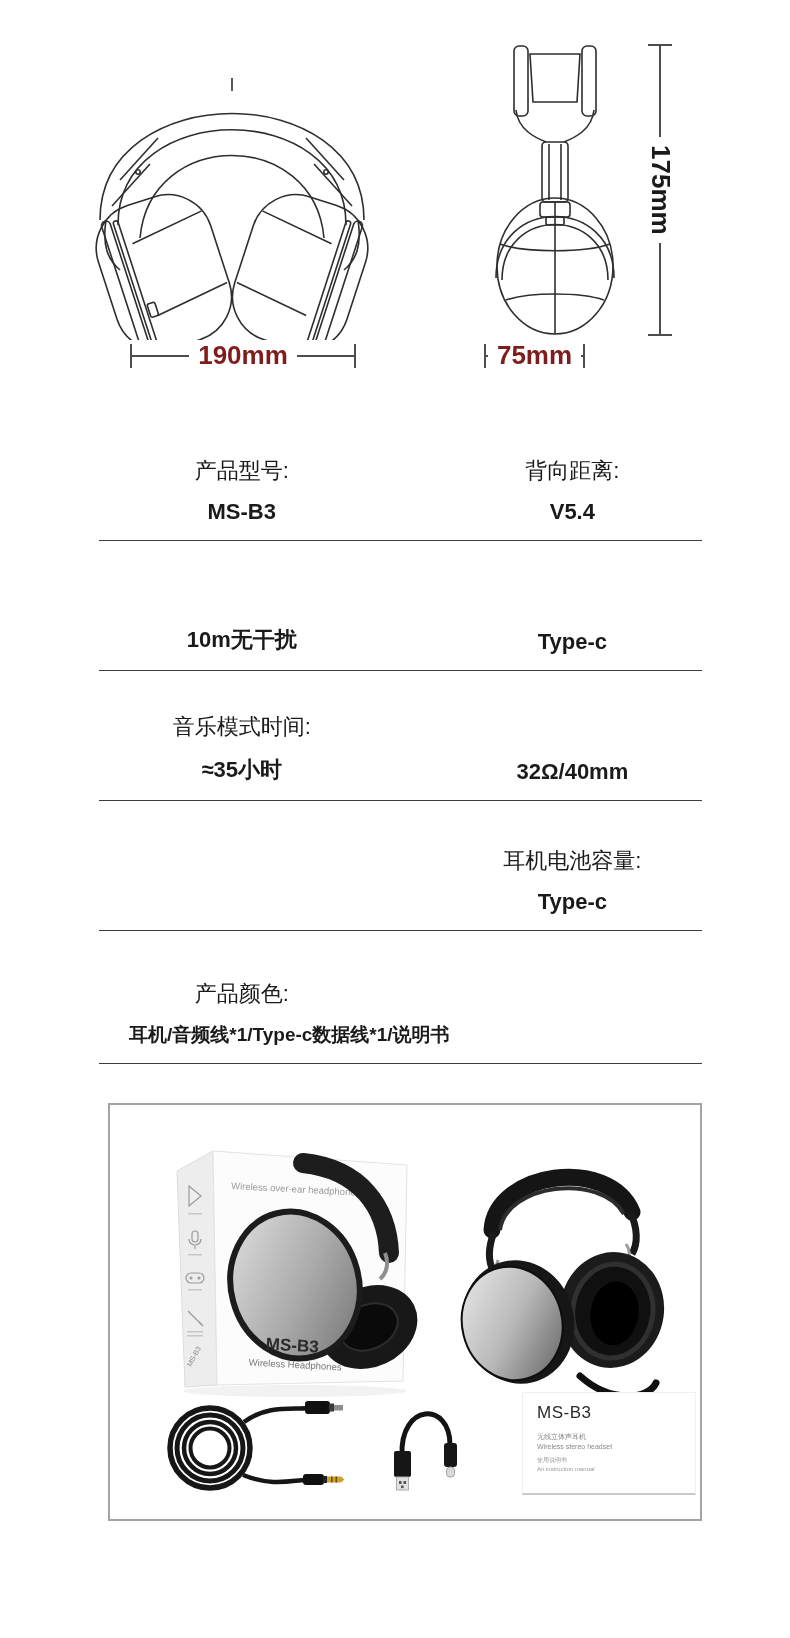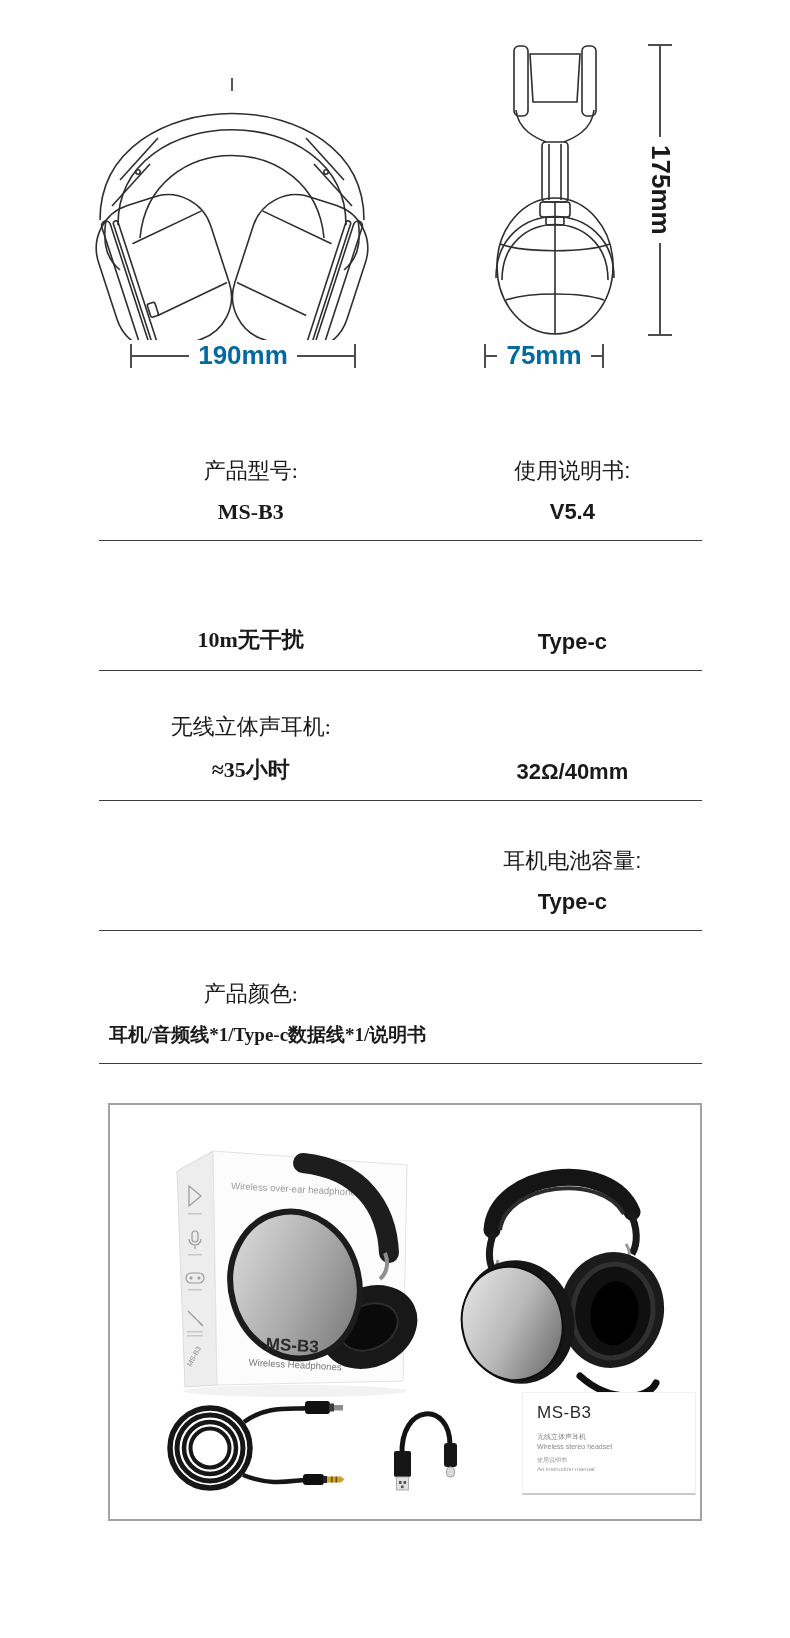--- a/index.html
+++ b/index.html
@@ -1,38 +1,38 @@
 <!DOCTYPE html>
 <html><head>
 <meta charset="utf-8">
 <style>
   html,body{margin:0;padding:0;background:#ffffff;}
   body{font-family:"Liberation Sans","DejaVu Sans",sans-serif;color:#1a1a1a;}
   #page{position:relative;width:790px;height:1638px;background:#fff;overflow:hidden;}
 
   
-  .dim-h{position:absolute;display:flex;align-items:center;color:#0369a1;text-align:right;}
+  .dim-h{position:absolute;display:flex;align-items:center;color:#7f1d1d;text-align:right;}
   .dim-h .tick{width:2px;height:24px;background:#4d4d4d;}
   .dim-h .dline{flex:1;height:2px;background:#4d4d4d;}
   .dim-h .dtext{font-size:26px;font-weight:700;margin:0 9px;white-space:nowrap;}
   .dim-v{position:absolute;display:flex;flex-direction:column;align-items:center;}
   .dim-v .tick{height:2px;width:24px;background:#4d4d4d;}
   .dim-v .dline{flex:1;width:2px;background:#4d4d4d;}
   .dim-v .dtext{font-size:26px;font-weight:700;margin:8px 0;writing-mode:vertical-rl;white-space:nowrap;}
 
   
   .spec-table{position:absolute;left:99px;top:411px;width:603px;}
   .spec-row{position:relative;height:129px;border-bottom:1.5px solid #3d3d3d;}
   .spec-row:last-child{height:132px;}
   .cell{position:absolute;bottom:15px;text-align:center;}
-  .cell-left{left:10px;width:47%;font-family:Liberation Serif, serif;}
+  .cell-left{left:1px;width:47%;}
   .cell-right{left:57%;width:43%;}
   .spec-label{font-size:22px;font-weight:400;margin-bottom:13px;white-space:nowrap;}
   .spec-value{font-size:22px;font-weight:700;white-space:nowrap;}
-  .spec-value.small{font-size:19px;}
+  .spec-value.small{font-size:19px;margin-left:29px;}
 
   
   .photo-frame{position:absolute;left:108px;top:1103px;width:590px;height:414px;
                border:2px solid #a3a3a3;background:#fff;}
   .photo-frame svg{position:absolute;}
   .manual-card{position:absolute;left:412px;top:287px;width:172px;height:100px;
                background:#fff;border:1px solid #f0f0f0;border-bottom:2px solid #c9c9c9;}
   .manual-model{font-size:17px;color:#2b2b2b;margin:10px 0 9px 14px;letter-spacing:.5px;}
   .manual-line-cn{font-size:7px;color:#808080;margin:0 0 1px 14px;}
   .manual-line-en{font-size:7px;color:#8a8a8a;margin:0 0 6px 14px;}
@@ -104,21 +104,21 @@
     <g>
       <path d="M16,240 C16,158 134,158 134,240"></path>
       <path d="M22,242 C22,168 128,168 128,242"></path>
       <ellipse cx="75" cy="228" rx="58" ry="68"></ellipse>
       <line x1="75" y1="164" x2="75" y2="296"></line>
       <path d="M20,206 C45,215 105,215 130,206"></path>
       <path d="M26,262 C50,254 100,254 124,262"></path>
     </g>
   </svg>
 
-  <div class="dim-h" style="left:484px;top:340px;width:120px;">
+  <div class="dim-h" style="left:484px;top:340px;width:101px;">
     <span class="tick"></span>
     <span class="dline" style="max-width:14px;"></span>
     <span class="dtext">75mm</span>
     <span class="dline" style="max-width:14px;"></span>
     <span class="tick"></span>
   </div>
 
   <div class="dim-v" style="left:645px;top:44px;height:292px;width:30px;">
     <span class="tick"></span>
     <span class="dline"></span>
@@ -128,37 +128,37 @@
   </div>
 
   <div class="spec-table">
 
     <div class="spec-row">
       <div class="cell cell-left">
         <div class="spec-label">产品型号:</div>
         <div class="spec-value">MS-B3</div>
       </div>
       <div class="cell cell-right">
-        <div class="spec-label">使用说明书:</div>
+        <div class="spec-label">背向距离:</div>
         <div class="spec-value">V5.4</div>
       </div>
     </div>
 
     <div class="spec-row">
       <div class="cell cell-left">
         <div class="spec-value">10m无干扰</div>
       </div>
       <div class="cell cell-right">
         <div class="spec-value">Type-c</div>
       </div>
     </div>
 
     <div class="spec-row">
       <div class="cell cell-left">
-        <div class="spec-label">无线立体声耳机:</div>
+        <div class="spec-label">音乐模式时间:</div>
         <div class="spec-value">≈35小时</div>
       </div>
       <div class="cell cell-right">
         <div class="spec-value">32Ω/40mm</div>
       </div>
     </div>
 
     <div class="spec-row">
       <div class="cell cell-right">
         <div class="spec-label">耳机电池容量:</div>

